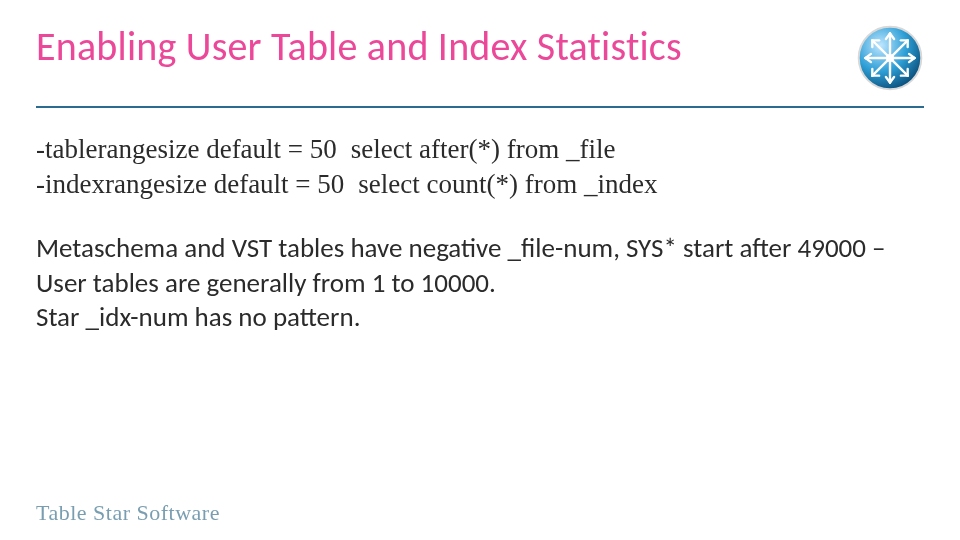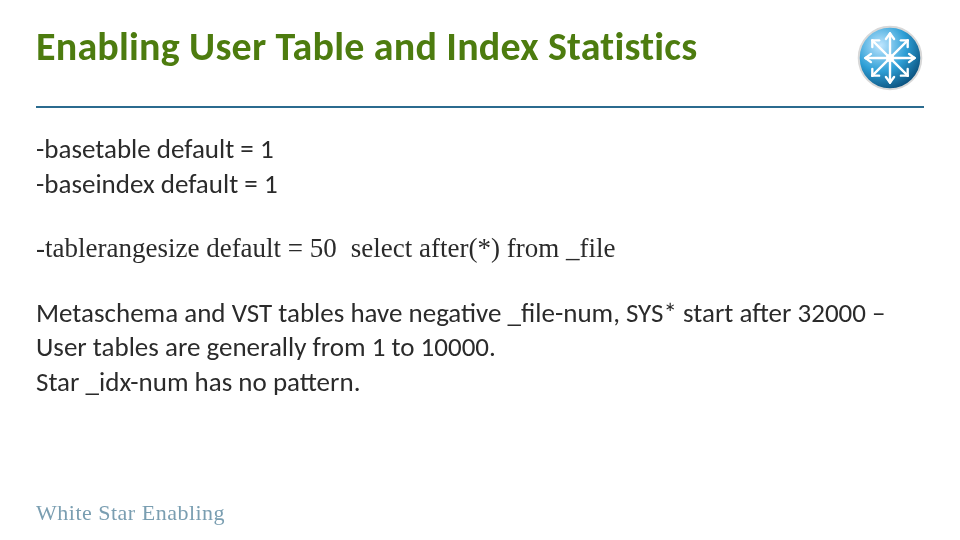--- a/index.html
+++ b/index.html
@@ -1,19 +1,19 @@
 <!DOCTYPE html>
 <html><head>
 <meta charset="utf-8">
 <style>
   * { margin: 0; padding: 0; box-sizing: border-box; }
   html, body { width: 960px; height: 540px; background: #fff; font-family: "Segoe UI", "Calibri", Arial, sans-serif; color: #2b2b2b; }
   .slide { position: relative; width: 960px; height: 540px; padding: 24px 36px 12px 36px; }
   .title-row { display: flex; align-items: flex-start; justify-content: space-between; }
-  .title { font-size: 40px; font-weight: 700; color: #4d7c0f; letter-spacing: 0.2px; line-height: 1.15; }
+  .title { font-size: 40px; font-weight: 400; color: #ec4899; letter-spacing: 0.2px; line-height: 1.15; }
   .logo { width: 68px; height: 68px; flex: 0 0 68px; display: flex; align-items: center; justify-content: center; }
   .logo svg { width: 68px; height: 68px; }
   .hr { height: 0; border-bottom: 2px solid #2b6b8f; margin: 14px 0 24px 0; width: 100%; }
   .content { font-size: 27px; line-height: 1.28; color: #2b2b2b; }
   .block { margin-bottom: 30px; }
   .row2 { display: flex; gap: 14px; font-family: Liberation Serif, serif; }
   .row2 .left { white-space: nowrap; }
   .row2 .right { white-space: nowrap; }
   .footer { position: absolute; left: 36px; bottom: 14px; }
   .footer-text { font-family: "Brush Script MT", "Segoe Script", cursive; font-size: 22px; color: #7a9eb1; letter-spacing: 0.5px; }
@@ -59,36 +59,36 @@
         </g>
         <circle cx="50" cy="50" r="6" fill="#ffffff"></circle>
       </svg>
     </div>
   </div>
 
   <div class="hr"></div>
 
   <div class="content">
 
-    <div class="block">
-      <div>-basetable default = 1</div>
-      <div>-baseindex default = 1</div>
-    </div>
 
     <div class="block">
       <div class="row2">
         <span class="left">-tablerangesize default = 50</span>
         <span class="right">select after(*) from _file</span>
       </div>
+      <div class="row2">
+        <span class="left">-indexrangesize default = 50</span>
+        <span class="right">select count(*) from _index</span>
+      </div>
     </div>
 
     <div class="block">
-      <div>Metaschema and VST tables have negative _file-num, SYS* start after 32000 – User tables are generally from 1 to 10000.</div>
+      <div>Metaschema and VST tables have negative _file-num, SYS* start after 49000 – User tables are generally from 1 to 10000.</div>
       <div>Star _idx-num has no pattern.</div>
     </div>
 
   </div>
 
   <div class="footer">
-    <span class="footer-text">White Star Enabling</span>
+    <span class="footer-text">Table Star Software</span>
   </div>
 
 </div>
 
 </body></html>

